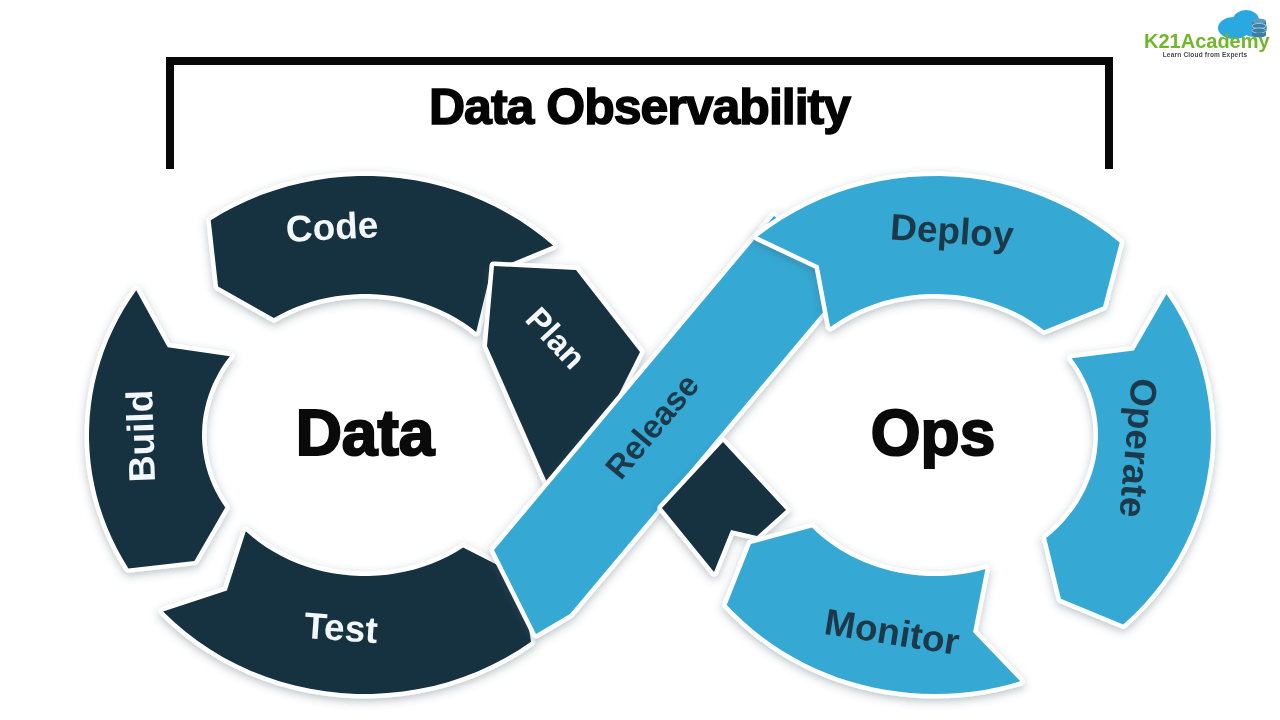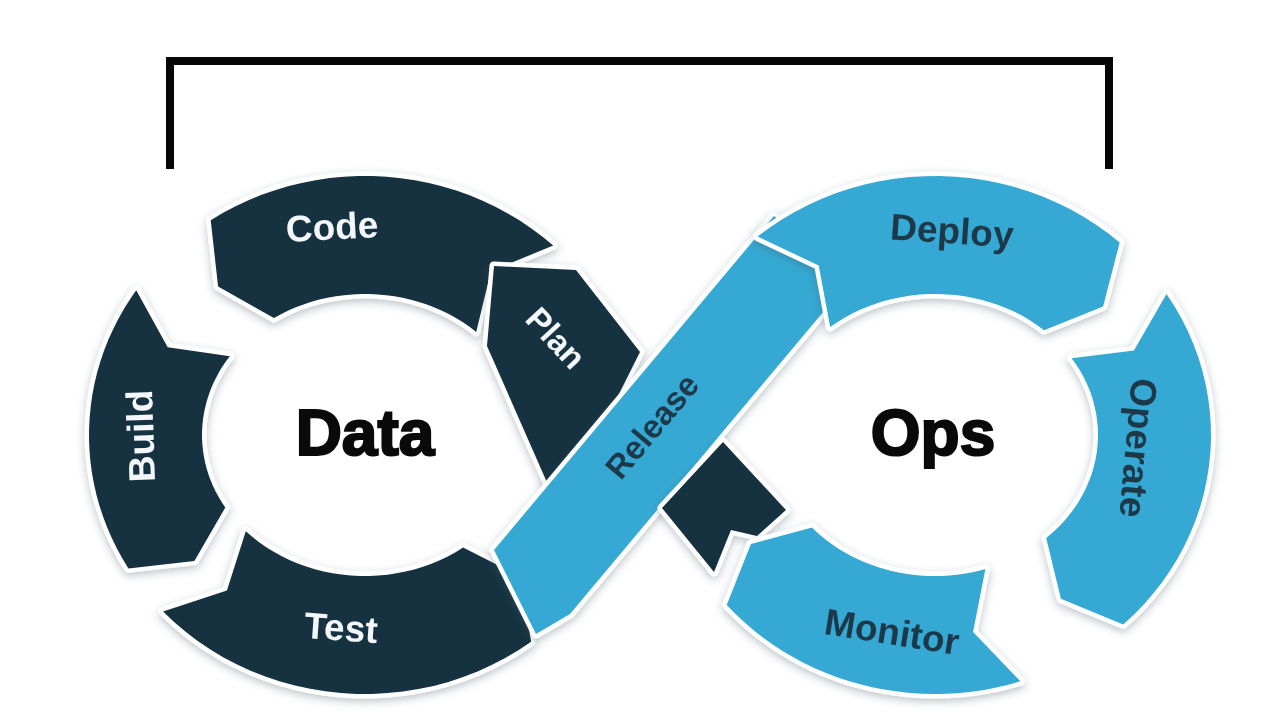--- a/index.html
+++ b/index.html
@@ -18,21 +18,38 @@
   .logo .tagline{position:absolute;left:0;top:47px;width:122px;text-align:center;
                  font-size:6.5px;font-weight:bold;color:#4a4a4a;letter-spacing:.2px;}
   svg#diagram{position:absolute;left:0;top:0;}
 </style>
 </head>
 <body>
 
 <div class="stage">
 
   <div class="bracket"></div>
+  <h1 class="page-title">Data Observability</h1>
 
+  <div class="logo">
+    <svg class="cloud" width="62" height="36" viewBox="0 0 62 36">
+      <ellipse cx="26" cy="22" rx="16" ry="11" fill="#2aa9e0"></ellipse>
+      <ellipse cx="38" cy="14" rx="13" ry="10" fill="#2aa9e0"></ellipse>
+      <ellipse cx="46" cy="22" rx="13" ry="9" fill="#2aa9e0"></ellipse>
+      <g>
+        <rect x="44" y="15" width="14" height="14" fill="#3c7fa6"></rect>
+        <ellipse cx="51" cy="15" rx="7" ry="2.6" fill="#5e9cc0"></ellipse>
+        <ellipse cx="51" cy="20" rx="7" ry="2.6" fill="#3c7fa6" stroke="#9cc6dd" stroke-width="1"></ellipse>
+        <ellipse cx="51" cy="24.5" rx="7" ry="2.6" fill="#3c7fa6" stroke="#9cc6dd" stroke-width="1"></ellipse>
+        <ellipse cx="51" cy="29" rx="7" ry="2.6" fill="#3c7fa6"></ellipse>
+      </g>
+    </svg>
+    <div class="brand" style="color: rgb(114, 182, 42);">K21Academy</div>
+    <div class="tagline">Learn Cloud from Experts</div>
+  </div>
 
   <svg id="diagram" width="1280" height="720" viewBox="0 0 1280 720">
       <defs>
         <filter id="soft" x="-20%" y="-20%" width="140%" height="140%">
           <feDropShadow dx="0" dy="3" stdDeviation="4" flood-color="#3a5663" flood-opacity="0.35"></feDropShadow>
         </filter>
       </defs>
       <path fill="#16313f" stroke="#ffffff" stroke-width="9" stroke-linejoin="round" style="paint-order:stroke" d="M553.2,245.6L542.6,236.7L531.4,228.4L519.8,220.6L507.8,213.4L495.4,206.7L482.6,200.7L469.6,195.3L456.3,190.6L442.7,186.5L428.9,183.0L414.9,180.3L400.8,178.2L386.7,176.8L372.4,176.1L358.1,176.1L343.9,176.8L329.7,178.1L315.6,180.2L301.7,182.9L287.9,186.3L274.3,190.4L260.9,195.1L247.9,200.5L235.1,206.5L222.7,213.1L210.7,220.3L218.1,286.4L273.9,318.1L281.0,314.2L288.3,310.6L295.8,307.3L303.5,304.4L311.4,301.8L319.4,299.6L327.6,297.8L335.8,296.3L344.2,295.2L352.5,294.4L361.0,294.0L369.4,294.1L377.8,294.4L386.2,295.2L394.5,296.3L402.7,297.8L410.9,299.7L418.9,301.9L426.8,304.5L434.5,307.5L442.0,310.7L449.3,314.3L456.4,318.3L463.3,322.5L469.9,327.0L476.2,331.9L490.9,271.2Z" filter="url(#soft)"></path>
       <path fill="#16313f" stroke="#ffffff" stroke-width="9" stroke-linejoin="round" style="paint-order:stroke" d="M136.2,290.2L129.7,299.7L123.6,309.4L118.0,319.4L112.9,329.7L108.2,340.1L104.0,350.7L100.4,361.4L97.2,372.3L94.5,383.4L92.4,394.5L90.8,405.7L89.7,416.9L89.1,428.2L89.0,439.5L89.5,450.8L90.5,462.1L92.0,473.3L94.1,484.4L96.6,495.5L99.7,506.4L103.3,517.2L107.3,527.8L111.9,538.3L116.9,548.5L122.4,558.6L128.4,568.4L194.4,560.9L225.3,507.6L221.8,502.3L218.5,496.8L215.5,491.2L212.8,485.5L210.4,479.7L208.3,473.9L206.5,467.9L205.0,461.9L203.8,455.8L202.9,449.7L202.3,443.6L202.0,437.5L202.1,431.3L202.4,425.2L203.0,419.0L204.0,412.9L205.3,406.9L206.8,400.9L208.7,395.0L210.9,389.1L213.3,383.3L216.1,377.7L219.1,372.1L222.4,366.6L226.0,361.3L229.9,356.2L167.7,347.3Z" filter="url(#soft)"></path>
       <path fill="#16313f" stroke="#ffffff" stroke-width="9" stroke-linejoin="round" style="paint-order:stroke" d="M163.1,611.6L174.1,622.0L185.6,631.8L197.7,641.0L210.4,649.5L223.5,657.4L237.1,664.5L251.1,670.9L265.4,676.5L280.1,681.4L295.0,685.5L310.2,688.8L325.5,691.3L340.9,693.0L356.5,693.9L372.0,693.9L387.6,693.1L403.0,691.5L418.4,689.1L433.6,685.9L448.5,681.9L463.2,677.0L477.6,671.5L491.6,665.1L505.2,658.1L518.4,650.3L531.1,641.8L520.2,576.4L463.1,547.6L455.6,552.2L447.8,556.4L439.8,560.3L431.5,563.7L423.0,566.8L414.3,569.4L405.5,571.6L396.5,573.3L387.5,574.7L378.3,575.5L369.2,576.0L360.0,575.9L350.8,575.5L341.7,574.5L332.6,573.2L323.7,571.4L314.8,569.2L306.2,566.5L297.7,563.4L289.4,559.9L281.4,556.1L273.7,551.8L266.2,547.2L259.1,542.2L252.2,536.8L245.8,531.2L226.9,590.4Z" filter="url(#soft)"></path>

